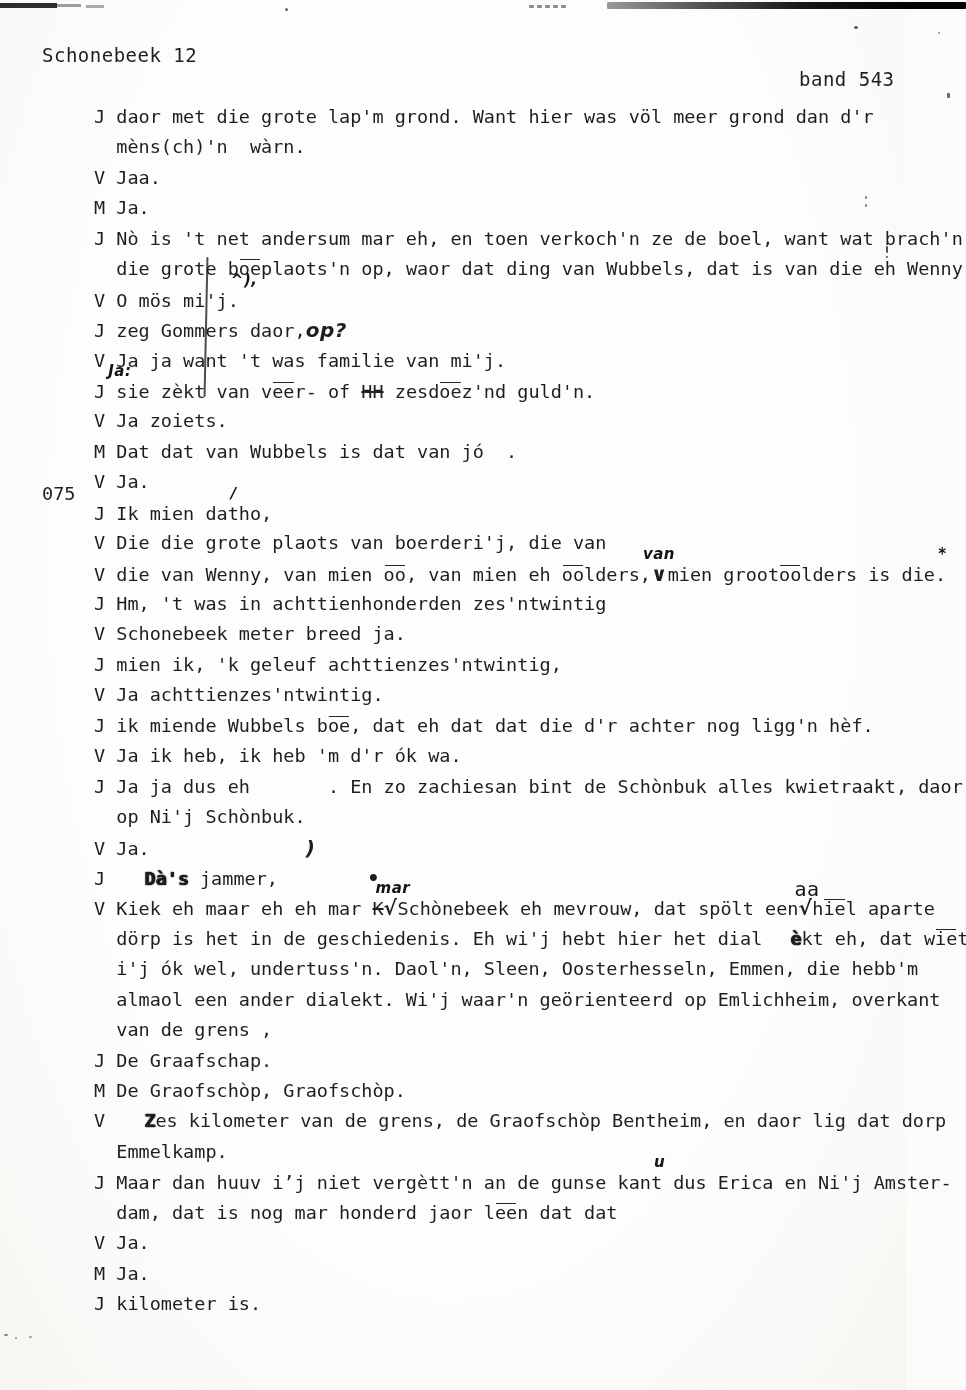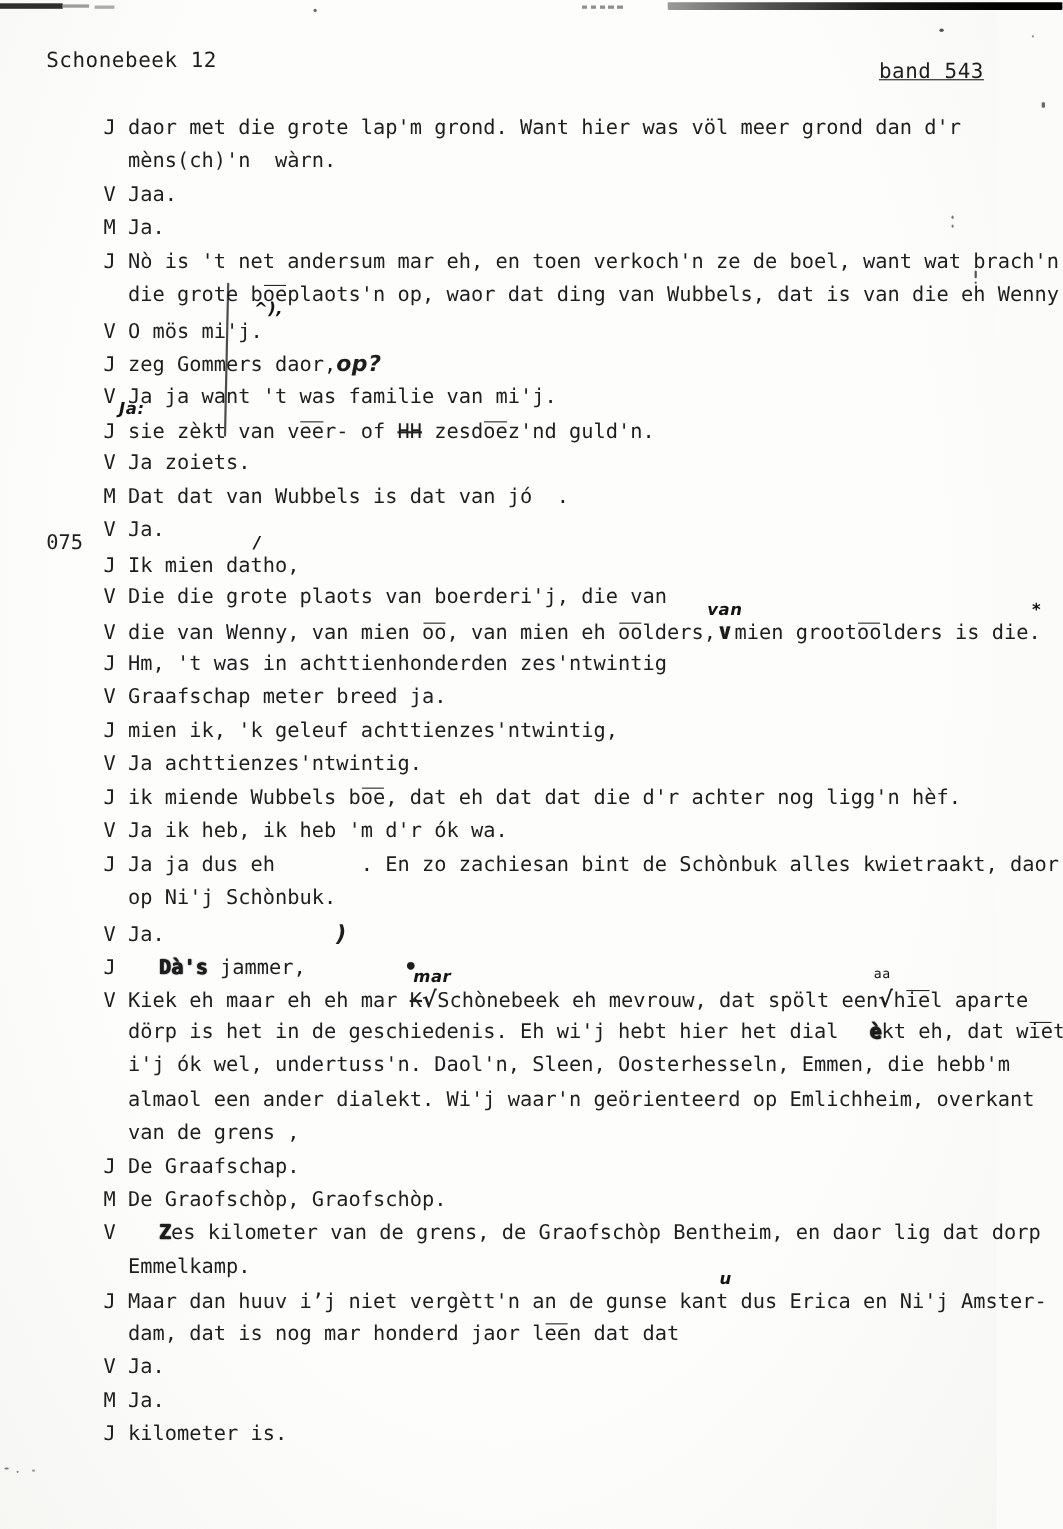--- a/index.html
+++ b/index.html
@@ -7,37 +7,37 @@
     width:966px;height:1390px;
     background:#fbfbf9;
     font-family:"DejaVu Sans Mono","Liberation Mono",monospace;
     color:#1e1e1e;
     overflow:hidden;
   }
   .page{position:relative;width:906px;height:1390px;background:
     radial-gradient(ellipse at 50% 40%, #fdfdfc 60%, #f6f6f3 100%);}
   .hdr{position:absolute;font-size:19px;letter-spacing:.5px;white-space:pre;}
   .hdr-left{left:42px;top:44px;}
-  .hdr-right{left:799px;top:54px;text-decoration:underline;}
+  .hdr-right{left:799px;top:68px;}
   .transcript{position:absolute;left:4px;top:102px;width:966px;}
   .line{position:relative;height:30.45px;line-height:30.45px;font-size:18.5px;
         white-space:pre;padding-left:90px;box-sizing:border-box;}
   .num{position:absolute;left:38px;top:0;margin-top:12px;}
   .ol{position:relative;text-align:right;}
   .ol::before{content:'';position:absolute;left:1px;right:1px;top:1px;height:0;
               border-top:1.8px solid #262626;}
   .strike{position:relative;text-decoration:line-through;
           text-decoration-thickness:2px;text-decoration-color:#222;}
   .hw{font-family:"DejaVu Sans","Liberation Sans",sans-serif;font-style:italic;
       font-weight:700;font-size:20px;letter-spacing:.5px;}
   .rel{position:relative;}
   .above{position:absolute;left:-8px;top:-15px;font-family:"DejaVu Sans","Liberation Sans",sans-serif;
          font-style:italic;font-weight:700;font-size:15px;line-height:1;white-space:nowrap;color:#141414;}
   .above.typed{font-family:"DejaVu Sans Mono","Liberation Mono",monospace;font-style:normal;
-               font-weight:400;font-size:12px;top:-17px;left:-4px;}
+               font-weight:400;font-size:20px;top:-17px;left:-4px;}
   .blot{font-weight:700;text-shadow:0 0 1.2px #000,.8px .4px 1px #000;padding-left:28px;}
   
   .art{position:absolute;}
   .pen-stroke{left:205px;top:257px;width:2px;height:140px;background:#2e2e2e;
               opacity:.85;transform:rotate(1.2deg);border-radius:1px;}
   .bar-left-a{left:0;top:3px;width:57px;height:5px;background:#2e2e2e;}
   .bar-left-b{left:57px;top:4px;width:24px;height:3px;background:#9c9c9c;}
   .bar-left-c{left:86px;top:5px;width:18px;height:3px;background:#ababab;}
   .dash-mid{left:529px;top:5px;width:38px;height:3px;
             background:repeating-linear-gradient(90deg,#8f8f8f 0 5px,transparent 5px 8px);}
@@ -93,21 +93,21 @@
       <div class="line"><span><span>J</span> <span>zeg Gommers daor,</span><span class="hw">op?</span></span></div>
       <div class="line"><span><span>V</span> <span>Ja ja want 't was familie van mi'j.</span></span></div>
       <div class="line"><span><span>J</span> <span class="hw rel"><span class="above">Ja:</span></span><span>sie zèkt van v</span><span class="ol">ee</span><span>r- of </span><span class="strike">HH</span><span> zesd</span><span class="ol">oe</span><span>z'nd guld'n.</span></span></div>
       <div class="line"><span><span>V</span> <span>Ja zoiets.</span></span></div>
       <div class="line"><span><span>M</span> <span>Dat dat van Wubbels is dat van jó  .</span></span></div>
       <div class="line"><span class="num">075</span><span><span>V</span> <span>Ja.</span></span></div>
       <div class="line"><span><span>J</span> <span>Ik mien dat</span><span class="hw rel"><span class="above">∕</span></span><span>ho,</span></span></div>
       <div class="line"><span><span>V</span> <span>Die die grote plaots van boerderi'j, die van</span></span></div>
       <div class="line"><span><span>V</span> <span>die van Wenny, van mien </span><span class="ol">oo</span><span>, van mien eh </span><span class="ol">oo</span><span>lders,</span><span class="hw rel">∨<span class="above">van</span></span><span>mien groot</span><span class="ol">oo</span><span>lders is die.</span><span class="hw rel"><span class="above">*</span></span></span></div>
       <div class="line"><span><span>J</span> <span>Hm, 't was in achttienhonderden zes'ntwintig</span></span></div>
-      <div class="line"><span><span>V</span> <span>Graafschap meter breed ja.</span></span></div>
+      <div class="line"><span><span>V</span> <span>Schonebeek meter breed ja.</span></span></div>
       <div class="line"><span><span>J</span> <span>mien ik, 'k geleuf achttienzes'ntwintig,</span></span></div>
       <div class="line"><span><span>V</span> <span>Ja achttienzes'ntwintig.</span></span></div>
       <div class="line"><span><span>J</span> <span>ik miende Wubbels b</span><span class="ol">oe</span><span>, dat eh dat dat die d'r achter nog ligg'n hèf.</span></span></div>
       <div class="line"><span><span>V</span> <span>Ja ik heb, ik heb 'm d'r ók wa.</span></span></div>
       <div class="line"><span><span>J</span> <span>Ja ja dus eh       . En zo zachiesan bint de Schònbuk alles kwietraakt, daor</span></span></div>
       <div class="line"><span>  <span>op Ni'j Schònbuk.</span></span></div>
       <div class="line"><span><span>V</span> <span>Ja.              </span><span class="hw">)</span></span></div>
       <div class="line"><span><span>J</span> <span class="blot">Dà's</span><span> jammer,</span><span>        </span><span class="hw">•</span></span></div>
       <div class="line"><span><span>V</span> <span>Kiek eh maar eh eh mar </span><span class="strike">K</span><span class="hw rel">√<span class="above">mar</span></span><span>Schònebeek eh mevrouw, dat spölt een</span><span class="hw rel">√<span class="above typed">aa</span></span><span>h</span><span class="ol">ie</span><span>l aparte</span></span></div>
       <div class="line"><span>  <span>dörp is het in de geschiedenis. Eh wi'j hebt hier het dial</span><span class="blot">è</span><span>kt eh, dat w</span><span class="ol">ie</span><span>t</span></span></div>

